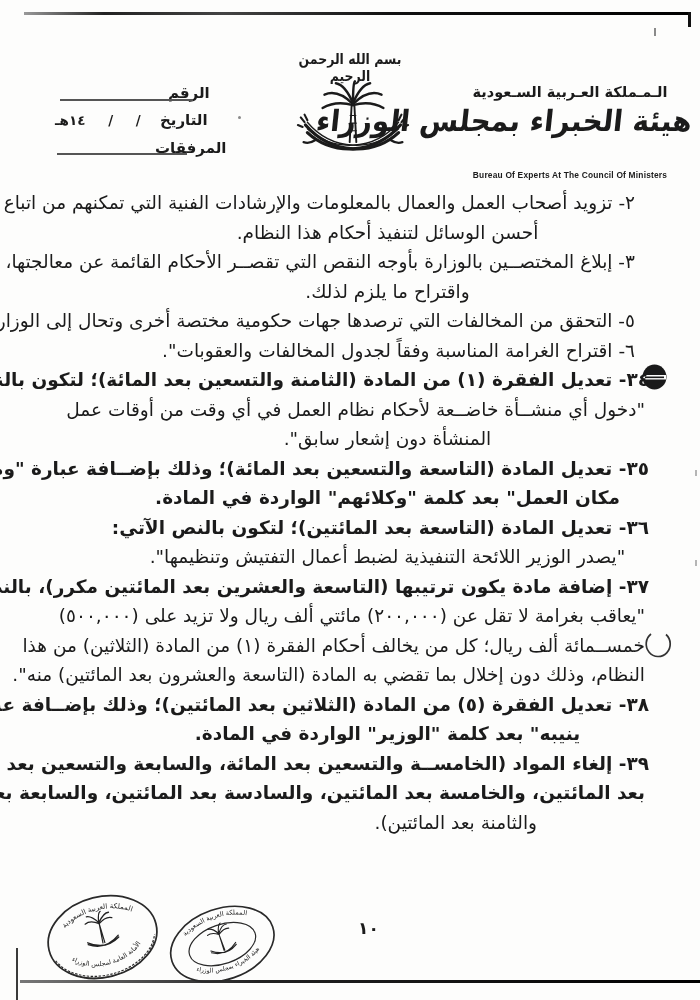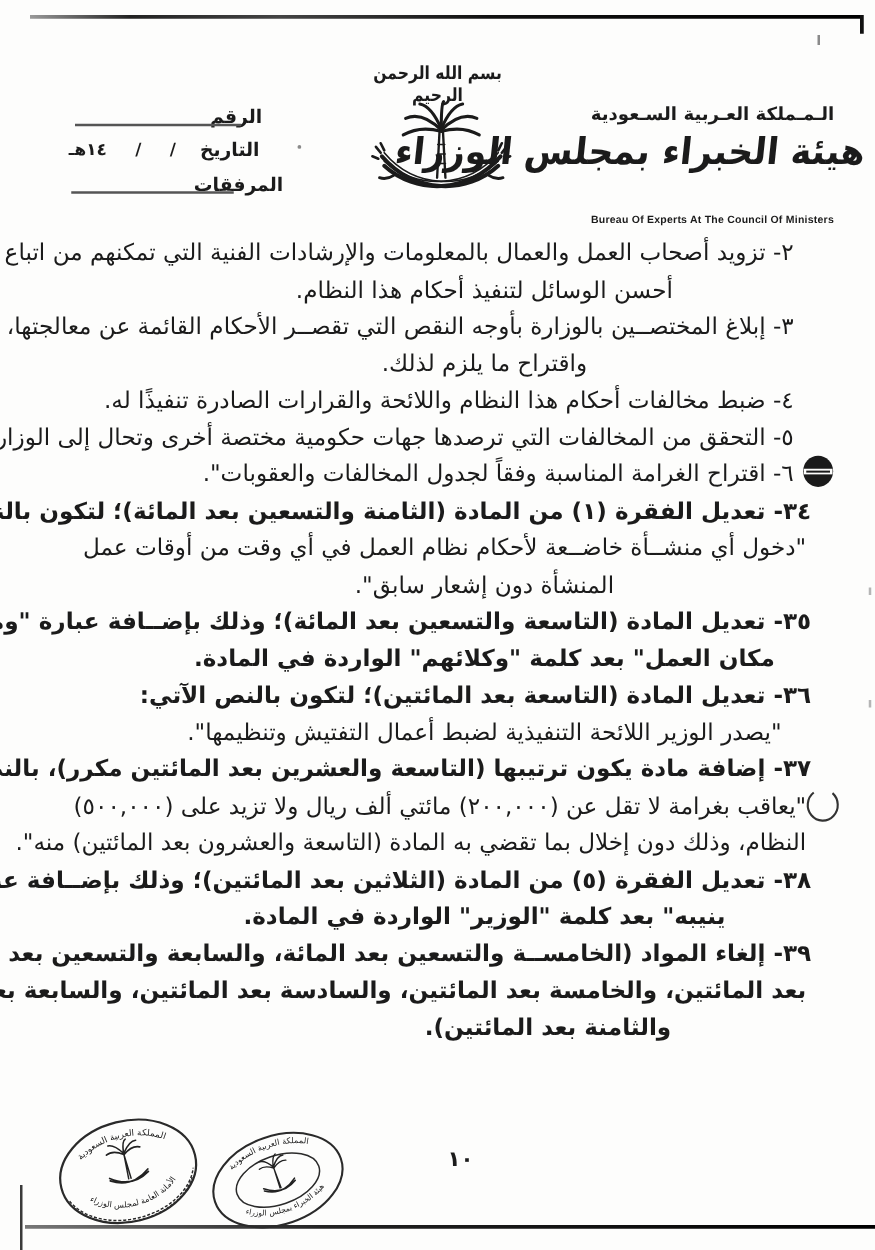--- a/index.html
+++ b/index.html
@@ -33,21 +33,21 @@
     letter-spacing:.2px;direction:ltr;white-space:nowrap;margin-top:27px;}
   
   .body-text{position:absolute;left:50px;top:188px;width:605px;font-size:18.5px;line-height:29.5px;direction:rtl;}
   .li{white-space:nowrap;height:29.5px;}
   .li-sub  {text-align:right;padding-right:20px;}
   .li-item {text-align:right;padding-right:6px;font-weight:700;}
   .li-cont {text-align:center;padding-left:70px;}
   .li-contb{text-align:center;padding-left:70px;font-weight:700;}
   .li-contj{text-align:center;padding-left:50px;padding-right:10px;}
   .li-contjb{text-align:center;padding-left:50px;padding-right:10px;font-weight:700;}
-  .li-last {text-align:right;padding-right:118px;font-weight:700;}
+  .li-last {text-align:right;padding-right:118px;font-weight:400;}
   
   .page-num{position:absolute;left:358px;top:918px;font-size:17px;font-weight:700;}
   .stamp{position:absolute;}
   .stamp svg text{font-family:"DejaVu Sans",sans-serif;}
 </style>
 </head>
 <body>
 
 <div class="page">
 
@@ -114,32 +114,32 @@
     <div class="kingdom">الـمـملكة العـربية السـعودية</div>
     <div class="bureau-cal">هيئة الخبراء بمجلس الوزراء</div>
     <div class="bureau-en">Bureau Of Experts At The Council Of Ministers</div>
   </div>
 
   <div class="body-text">
     <div class="li li-sub">٢- تزويد أصحاب العمل والعمال بالمعلومات والإرشادات الفنية التي تمكنهم من اتباع</div>
     <div class="li li-cont">أحسن الوسائل لتنفيذ أحكام هذا النظام.</div>
     <div class="li li-sub">٣- إبلاغ المختصــين بالوزارة بأوجه النقص التي تقصــر الأحكام القائمة عن معالجتها،</div>
     <div class="li li-cont">واقتراح ما يلزم لذلك.</div>
-    <div class="li li-sub">٤- ضبط مخالفات أحكام هذا النظام واللائحة والقرارات الصادرة تنفيذًا له.</div>
     <div class="li li-sub">٥- التحقق من المخالفات التي ترصدها جهات حكومية مختصة أخرى وتحال إلى الوزارة.</div>
     <div class="li li-sub">٦- اقتراح الغرامة المناسبة وفقاً لجدول المخالفات والعقوبات".</div>
     <div class="li li-item">٣٤- تعديل الفقرة (١) من المادة (الثامنة والتسعين بعد المائة)؛ لتكون بالنص الآتي:</div>
     <div class="li li-contj">"دخول أي منشــأة خاضــعة لأحكام نظام العمل في أي وقت من أوقات عمل</div>
     <div class="li li-cont">المنشأة دون إشعار سابق".</div>
     <div class="li li-item">٣٥- تعديل المادة (التاسعة والتسعين بعد المائة)؛ وذلك بإضــافة عبارة "ومسؤوليهم في</div>
     <div class="li li-contb">مكان العمل" بعد كلمة "وكلائهم" الواردة في المادة.</div>
     <div class="li li-item">٣٦- تعديل المادة (التاسعة بعد المائتين)؛ لتكون بالنص الآتي:</div>
     <div class="li li-cont">"يصدر الوزير اللائحة التنفيذية لضبط أعمال التفتيش وتنظيمها".</div>
     <div class="li li-item">٣٧- إضافة مادة يكون ترتيبها (التاسعة والعشرين بعد المائتين مكرر)، بالنص الآتي:</div>
     <div class="li li-contj">"يعاقب بغرامة لا تقل عن (٢٠٠,٠٠٠) مائتي ألف ريال ولا تزيد على (٥٠٠,٠٠٠)</div>
+    <div class="li li-contj">خمســمائة ألف ريال؛ كل من يخالف أحكام الفقرة (١) من المادة (الثلاثين) من هذا</div>
     <div class="li li-contj">النظام، وذلك دون إخلال بما تقضي به المادة (التاسعة والعشرون بعد المائتين) منه".</div>
     <div class="li li-item">٣٨- تعديل الفقرة (٥) من المادة (الثلاثين بعد المائتين)؛ وذلك بإضــافة عبارة "أو من</div>
     <div class="li li-contb">ينيبه" بعد كلمة "الوزير" الواردة في المادة.</div>
     <div class="li li-item">٣٩- إلغاء المواد (الخامســة والتسعين بعد المائة، والسابعة والتسعين بعد المائة، والثالثة</div>
     <div class="li li-contjb">بعد المائتين، والخامسة بعد المائتين، والسادسة بعد المائتين، والسابعة بعد المائتين،</div>
     <div class="li li-last">والثامنة بعد المائتين).</div>
   </div>
 
   <div class="stamp" style="left:44px;top:893px;transform:rotate(-14deg);">
     <svg width="118" height="88" viewBox="0 0 120 88">

